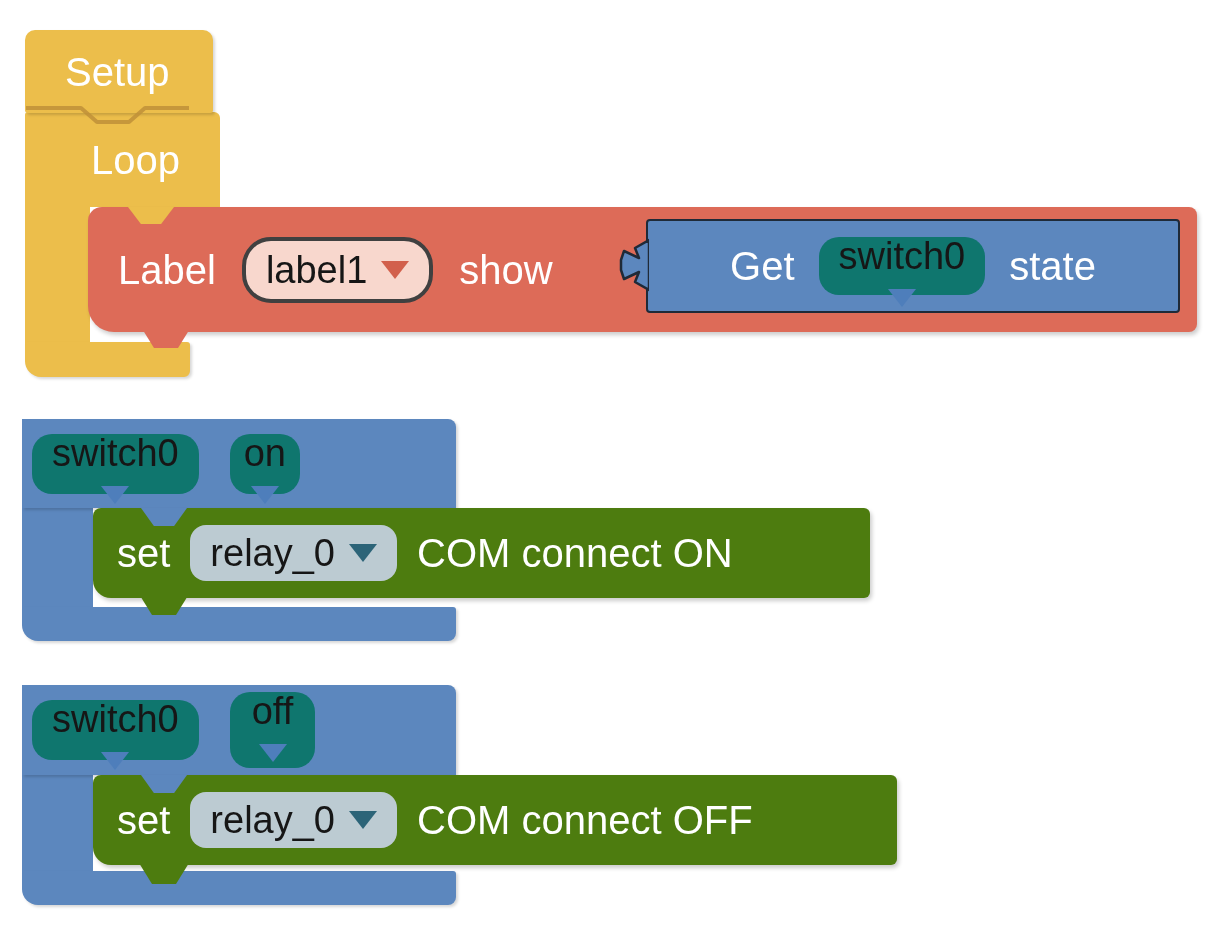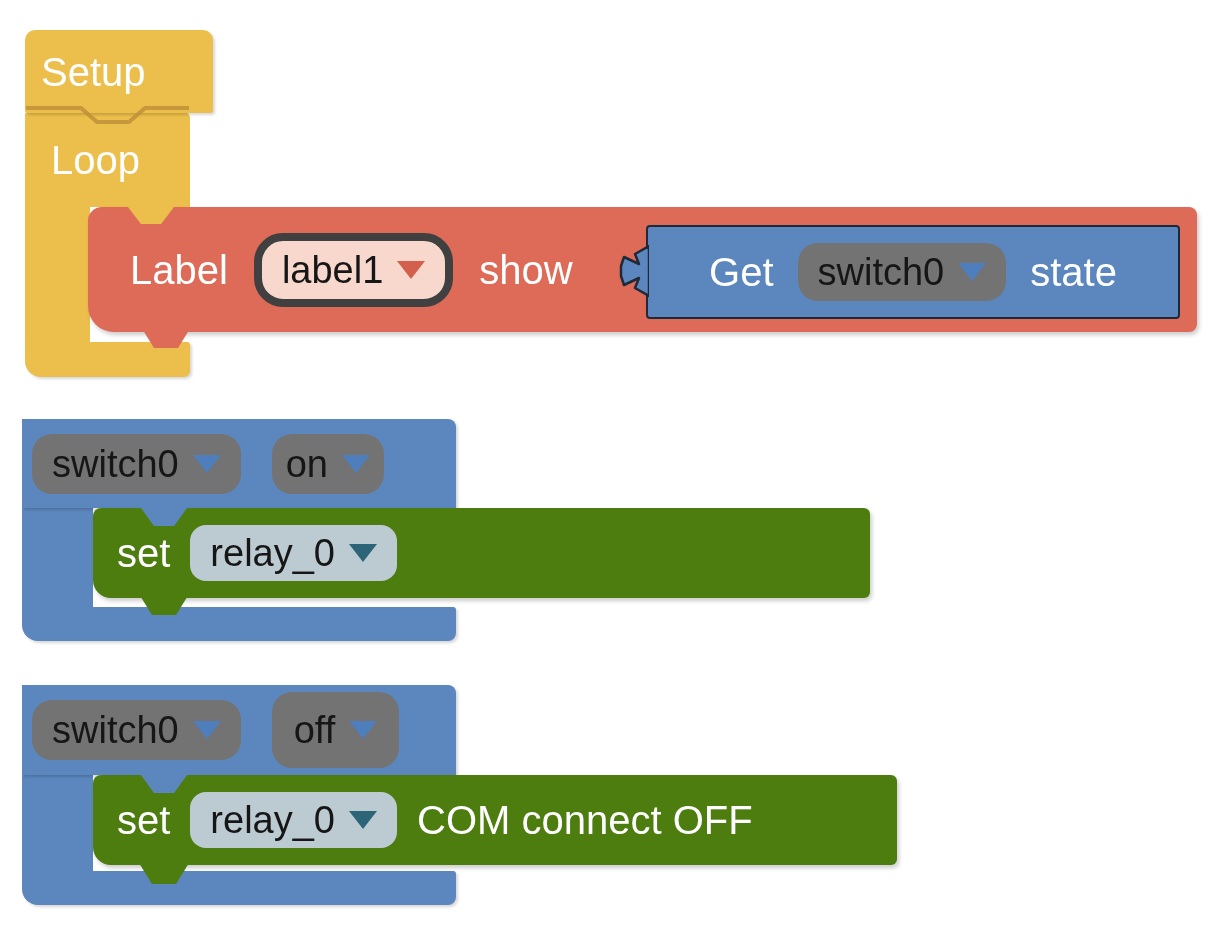--- a/index.html
+++ b/index.html
@@ -14,45 +14,45 @@
   .blue{background:#5C87BE;}
   .teal{background:#4d7c0f;}
   
   .wlabel{color:#ffffff;font-size:40px;line-height:1;white-space:nowrap;}
   .flabel{color:#161616;font-size:38px;line-height:1;white-space:nowrap;}
   
   .pill{
     display:inline-flex;align-items:center;gap:14px;height:58px;
     padding:0 20px;border-radius:20px;cursor:pointer;flex:0 0 auto;
   }
-  .pill-pink{background:#F8D7CD;border:8px solid #404040;border-radius:29px;align-items:center;}
-  .pill-blue{background:#737373;}
+  .pill-pink{background:#F8D7CD;border:4px solid #404040;border-radius:29px;align-items:center;}
+  .pill-blue{background:#0f766e;flex-direction:column;}
   .pill-gray{background:#BCCBD2;height:56px;border-radius:16px;justify-content:flex-end;}
   .arrow{width:0;height:0;border-left:14px solid transparent;border-right:14px solid transparent;border-top:18px solid #000;}
   .arrow-red{border-top-color:#D2604C;}
   .arrow-blue{border-top-color:#4E7EBB;}
   .arrow-teal{border-top-color:#2C6478;}
   
   .chev{position:absolute;clip-path:polygon(0 0,100% 0,72% 100%,28% 100%);z-index:4;}
   .chev-shadow{filter:drop-shadow(0 2px 1px rgba(0,0,0,0.28));}
   .bump{position:absolute;clip-path:polygon(0 0,100% 0,74% 100%,26% 100%);z-index:4;
         filter:drop-shadow(1px 3px 2px rgba(0,0,0,0.3));}
   .shadowed{box-shadow:2px 3px 4px rgba(0,0,0,0.2);}
   .softshadow{box-shadow:2px 2px 3px rgba(0,0,0,0.16);}
   
   #setup-block{left:25px;top:30px;width:188px;height:83px;border-radius:10px 10px 3px 3px;
-    display:flex;align-items:center;padding-left:16px;z-index:2;}
+    display:flex;align-items:center;padding-left:40px;z-index:2;}
   #seam-svg{position:absolute;left:25px;top:101px;z-index:3;}
-  #loop-bar{left:25px;top:112px;width:165px;height:95px;border-radius:3px 6px 0 0;
-    display:flex;align-items:center;padding-left:26px;z-index:1;}
+  #loop-bar{left:25px;top:112px;width:195px;height:95px;border-radius:3px 6px 0 0;
+    display:flex;align-items:center;padding-left:26px;z-index:1;justify-content:center;}
   #loop-spine{left:25px;top:207px;width:65px;height:139px;z-index:1;}
   #loop-bottom{left:25px;top:342px;width:165px;height:35px;border-radius:0 3px 6px 16px;z-index:1;}
   #label-show-block{left:88px;top:207px;width:1109px;height:125px;border-radius:14px 8px 8px 26px;
-    display:flex;align-items:center;padding-left:42px;gap:26px;z-index:2;}
-  #get-state-block{position:absolute;left:558px;top:18px;width:530px;height:90px;
+    display:flex;align-items:center;padding-left:30px;gap:26px;z-index:2;}
+  #get-state-block{position:absolute;left:558px;top:12px;width:530px;height:90px;
     border:2px solid #1F2A38;border-radius:4px;display:flex;align-items:center;
     justify-content:center;gap:24px;z-index:3;}
   #get-tab{position:absolute;left:-29px;top:17px;}
   
   #on-spine{left:22px;top:419px;width:71px;height:192px;z-index:1;}
   #on-bar-top{left:22px;top:419px;width:434px;height:89px;border-radius:10px 8px 0 0;
     display:flex;align-items:center;padding-left:10px;gap:31px;z-index:1;}
   #on-bar-bottom{left:22px;top:607px;width:434px;height:34px;border-radius:0 3px 8px 16px;z-index:1;}
   #set-relay-on-block{left:93px;top:508px;width:777px;height:90px;border-radius:8px 6px 6px 18px;
     display:flex;align-items:center;padding-left:24px;gap:20px;z-index:2;}
@@ -120,20 +120,21 @@
   </div>
   <div id="on-bar-bottom" class="blk blue softshadow"></div>
 
   <div id="set-relay-on-block" class="blk teal shadowed">
     <div class="chev chev-shadow blue" style="left:48px;top:0;width:46px;height:18px;"></div>
     <span class="wlabel">set</span>
     <span class="pill pill-gray">
       <span class="flabel">relay_0</span>
       <span class="arrow arrow-teal"></span>
     </span>
+    <span class="wlabel">COM connect ON</span>
     <div class="bump teal" style="left:46px;top:86px;width:50px;height:21px;"></div>
   </div>
 
   <div id="off-spine" class="blk blue"></div>
   <div id="off-bar-top" class="blk blue softshadow">
     <span class="pill pill-blue" style="height:60px;">
       <span class="flabel">switch0</span>
       <span class="arrow arrow-blue"></span>
     </span>
     <span class="pill pill-blue" style="height:76px;padding:0 22px;">

